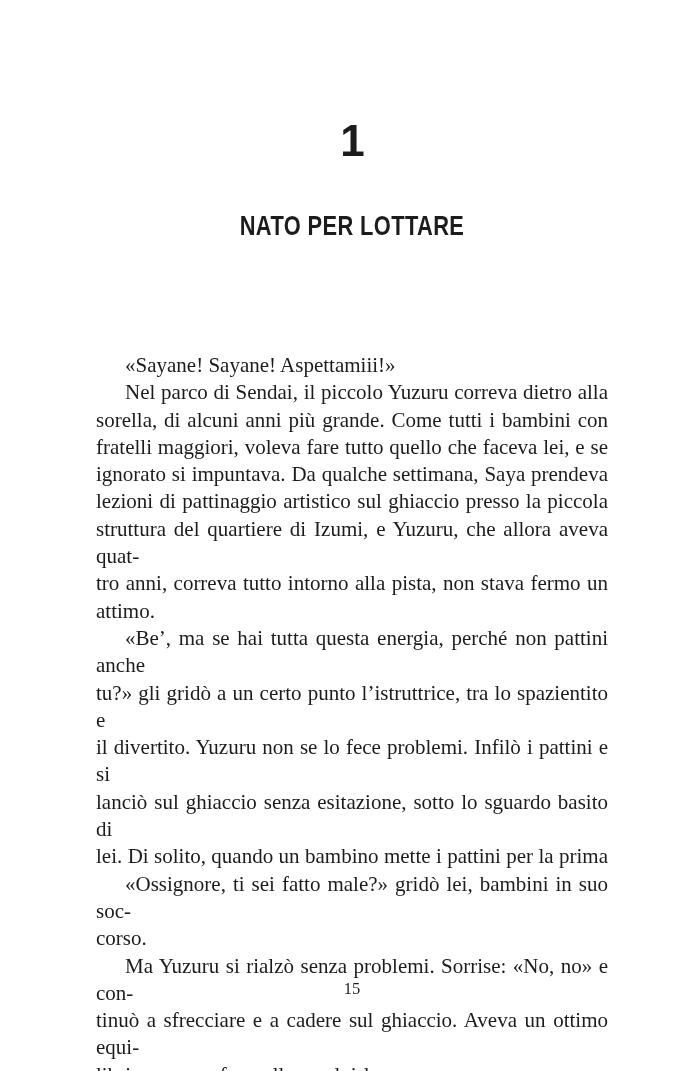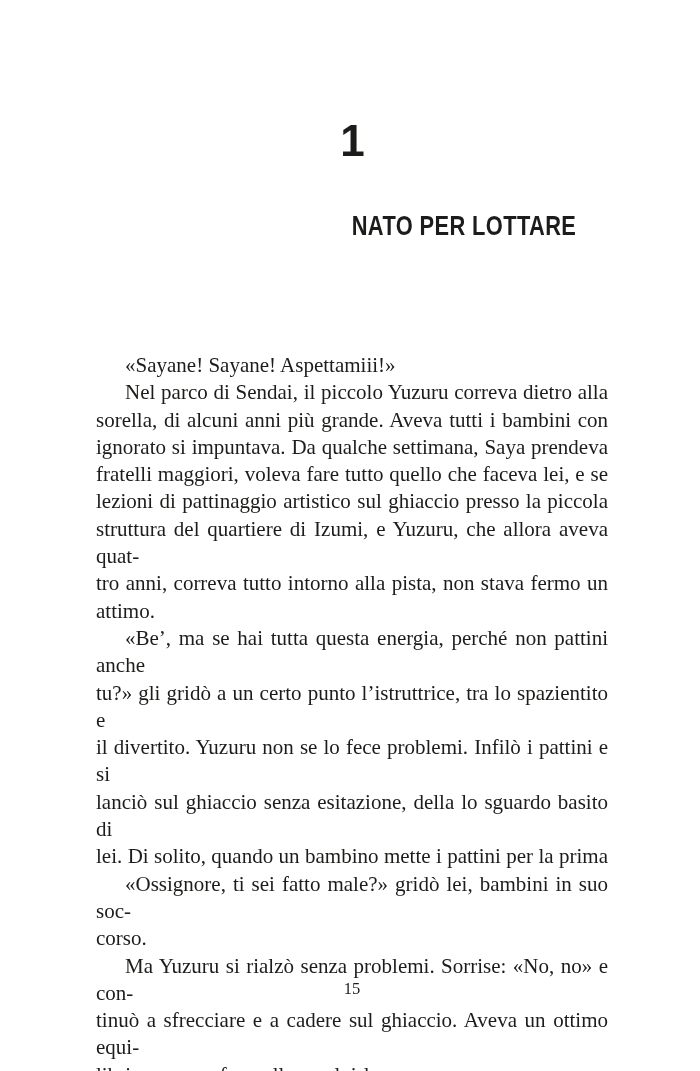--- a/index.html
+++ b/index.html
@@ -22,21 +22,21 @@
     font-weight: bold;
     font-size: 44px;
     line-height: 46px;
     letter-spacing: -1px;
   }
   .chapter-title {
     position: absolute;
     top: 211px;
     left: 96px;
     width: 512px;
-    text-align: right;
+    text-align: center;
     font-family: "Liberation Sans", sans-serif;
     font-weight: bold;
     font-size: 28px;
     line-height: 30px;
     white-space: nowrap;
   }
   .chapter-title .title-inner {
     display: inline-block;
     transform: scaleX(0.78);
     transform-origin: center;
@@ -73,31 +73,31 @@
 <div class="page" style="background: rgb(255, 255, 255); color: rgb(28, 28, 26);">
   <div class="chapter-number">1</div>
 
   <div class="chapter-title">
     <span class="title-inner">NATO PER LOTTARE</span>
   </div>
 
   <div class="body-text" id="body-text">
       <div class="line indent last">«Sayane! Sayane! Aspettamiii!»</div>
       <div class="line indent">Nel parco di Sendai, il piccolo Yuzuru correva dietro alla</div>
-      <div class="line">sorella, di alcuni anni più grande. Aveva tutti i bambini con</div>
+      <div class="line">sorella, di alcuni anni più grande. Come tutti i bambini con</div>
+      <div class="line">fratelli maggiori, voleva fare tutto quello che faceva lei, e se</div>
       <div class="line">ignorato si impuntava. Da qualche settimana, Saya prendeva</div>
-      <div class="line">fratelli maggiori, voleva fare tutto quello che faceva lei, e se</div>
       <div class="line">lezioni di pattinaggio artistico sul ghiaccio presso la piccola</div>
       <div class="line">struttura del quartiere di Izumi, e Yuzuru, che allora aveva quat-</div>
       <div class="line">tro anni, correva tutto intorno alla pista, non stava fermo un</div>
       <div class="line last">attimo.</div>
       <div class="line indent">«Be’, ma se hai tutta questa energia, perché non pattini anche</div>
       <div class="line">tu?» gli gridò a un certo punto l’istruttrice, tra lo spazientito e</div>
       <div class="line">il divertito. Yuzuru non se lo fece problemi. Infilò i pattini e si</div>
-      <div class="line">lanciò sul ghiaccio senza esitazione, della lo sguardo basito di</div>
+      <div class="line">lanciò sul ghiaccio senza esitazione, sotto lo sguardo basito di</div>
       <div class="line">lei. Di solito, quando un bambino mette i pattini per la prima</div>
       <div class="line indent">«Ossignore, ti sei fatto male?» gridò lei, bambini in suo soc-</div>
       <div class="line last">corso.</div>
       <div class="line indent">Ma Yuzuru si rialzò senza problemi. Sorrise: «No, no» e con-</div>
       <div class="line">tinuò a sfrecciare e a cadere sul ghiaccio. Aveva un ottimo equi-</div>
       <div class="line last">librio, ma non fu quello a colpirla.</div>
     </div>
 
   <div class="page-number">15</div>
 </div>

